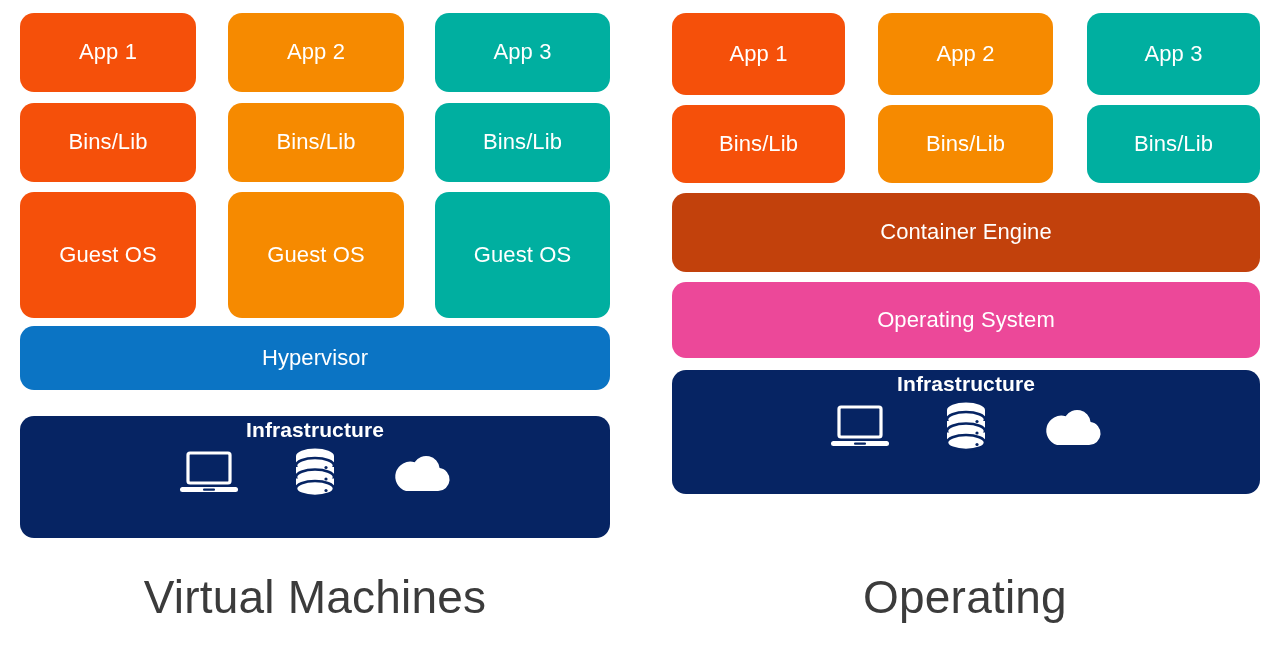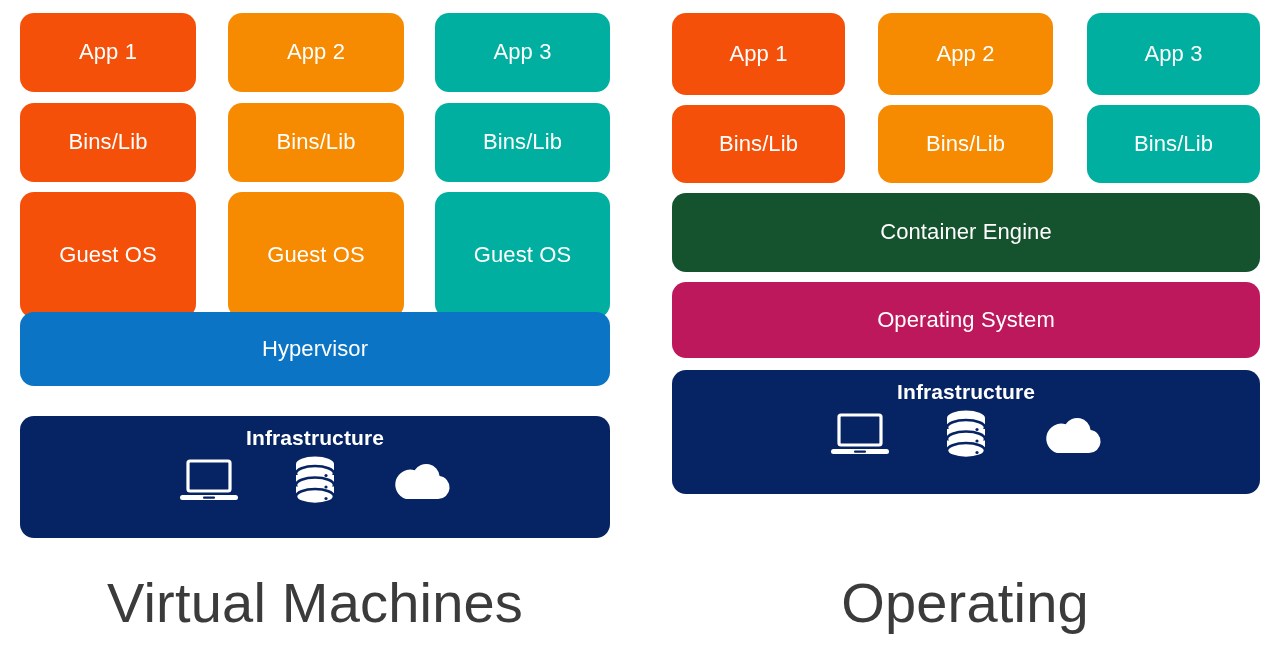--- a/index.html
+++ b/index.html
@@ -34,21 +34,21 @@
     text-align: center;
     user-select: none;
   }
   .box.wide {
     font-size: 22px;
   }
   
   .infra {
     flex-direction: column;
     justify-content: flex-start;
-    padding-top: 10px;
+    padding-top: 2px;
   }
   .infra .infra-title {
     font-size: 21px;
     font-weight: 700;
     color: #ffffff;
     margin-bottom: 6px;
   }
   .infra-icons {
     display: flex;
     align-items: center;
@@ -57,21 +57,21 @@
     width: 100%;
   }
   .infra-icons .ico {
     display: block;
     line-height: 0;
   }
   .section-label {
     position: absolute;
     text-align: center;
     color: #3b3b3b;
-    font-size: 56px;
+    font-size: 46px;
     font-weight: 400;
     letter-spacing: 0.2px;
     user-select: none;
     white-space: nowrap;
   }
   
 </style>
 </head>
 <body>
 
@@ -102,21 +102,21 @@
     <div class="box" style="left:435px; top:13px; width:175px; height:79px; background:#00AFA0;">
       <span>App 3</span>
     </div>
     <div class="box" style="left:435px; top:103px; width:175px; height:79px; background:#00AFA0;">
       <span>Bins/Lib</span>
     </div>
     <div class="box" style="left:435px; top:192px; width:175px; height:126px; background:#00AFA0;">
       <span>Guest OS</span>
     </div>
 
-    <div class="box wide" style="left:20px; top:312px; width:590px; height:74px; background:#0B74C4;">
+    <div class="box wide" style="left:20px; top:326px; width:590px; height:64px; background:#0B74C4;">
       <span>Hypervisor</span>
     </div>
 
     <div class="box wide infra" style="left:20px; top:416px; width:590px; height:122px; background:#062463;">
       <span class="infra-title">Infrastructure</span>
       <div class="infra-icons">
         <span class="ico">
           <svg width="62" height="48" viewBox="0 0 62 48" aria-hidden="true">
             <rect x="10" y="3" width="42" height="30" rx="2" ry="2" fill="none" stroke="#ffffff" stroke-width="3.2"></rect>
             <rect x="2" y="37" width="58" height="5" rx="2.5" ry="2.5" fill="#ffffff"></rect>
@@ -167,25 +167,25 @@
       <span>Bins/Lib</span>
     </div>
 
     <div class="box" style="left:1087px; top:13px; width:173px; height:82px; background:#00AFA0;">
       <span>App 3</span>
     </div>
     <div class="box" style="left:1087px; top:105px; width:173px; height:78px; background:#00AFA0;">
       <span>Bins/Lib</span>
     </div>
 
-    <div class="box wide" style="left:672px; top:193px; width:588px; height:79px; background:#14532d;">
+    <div class="box wide" style="left:672px; top:193px; width:588px; height:79px; background:#c2410c;">
       <span>Container Engine</span>
     </div>
 
-    <div class="box wide" style="left:672px; top:282px; width:588px; height:76px; background:#be185d;">
+    <div class="box wide" style="left:672px; top:282px; width:588px; height:76px; background:#ec4899;">
       <span>Operating System</span>
     </div>
 
     <div class="box wide infra" style="left:672px; top:370px; width:588px; height:124px; background:#062463;">
       <span class="infra-title">Infrastructure</span>
       <div class="infra-icons">
         <span class="ico">
           <svg width="62" height="48" viewBox="0 0 62 48" aria-hidden="true">
             <rect x="10" y="3" width="42" height="30" rx="2" ry="2" fill="none" stroke="#ffffff" stroke-width="3.2"></rect>
             <rect x="2" y="37" width="58" height="5" rx="2.5" ry="2.5" fill="#ffffff"></rect>

